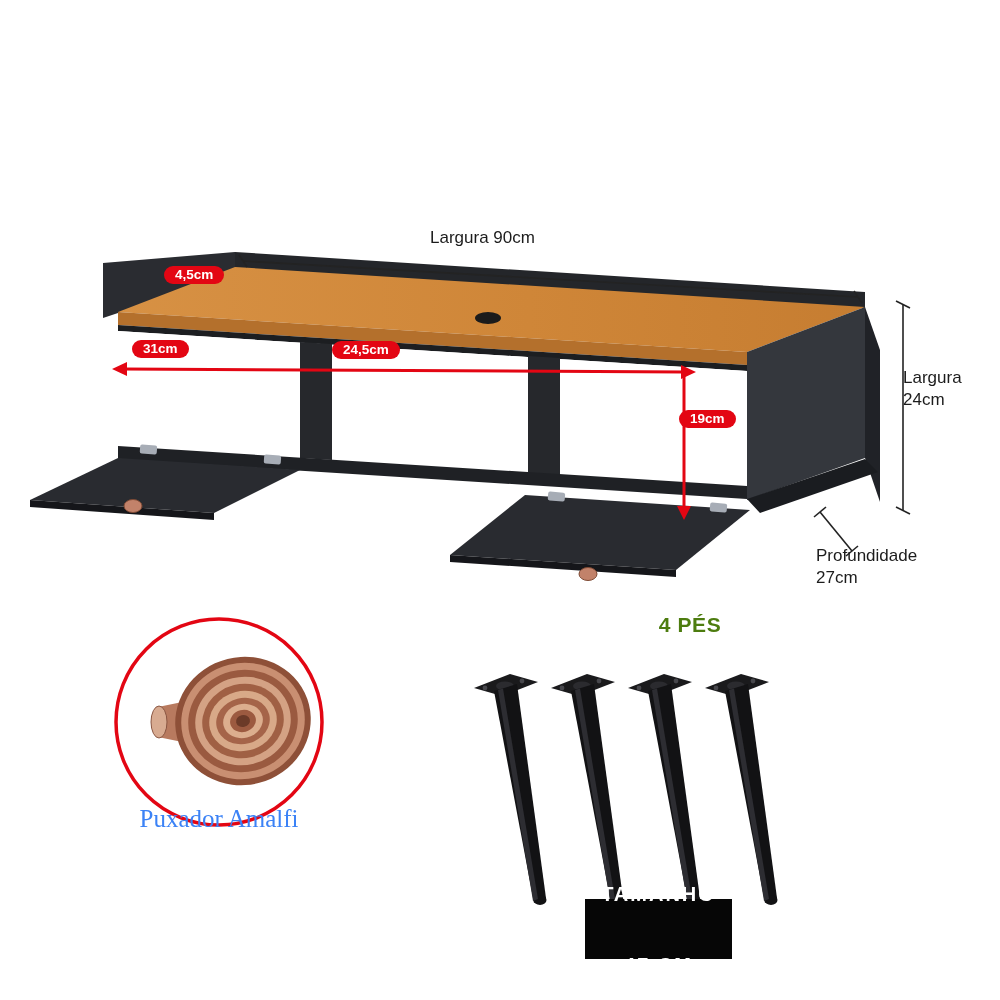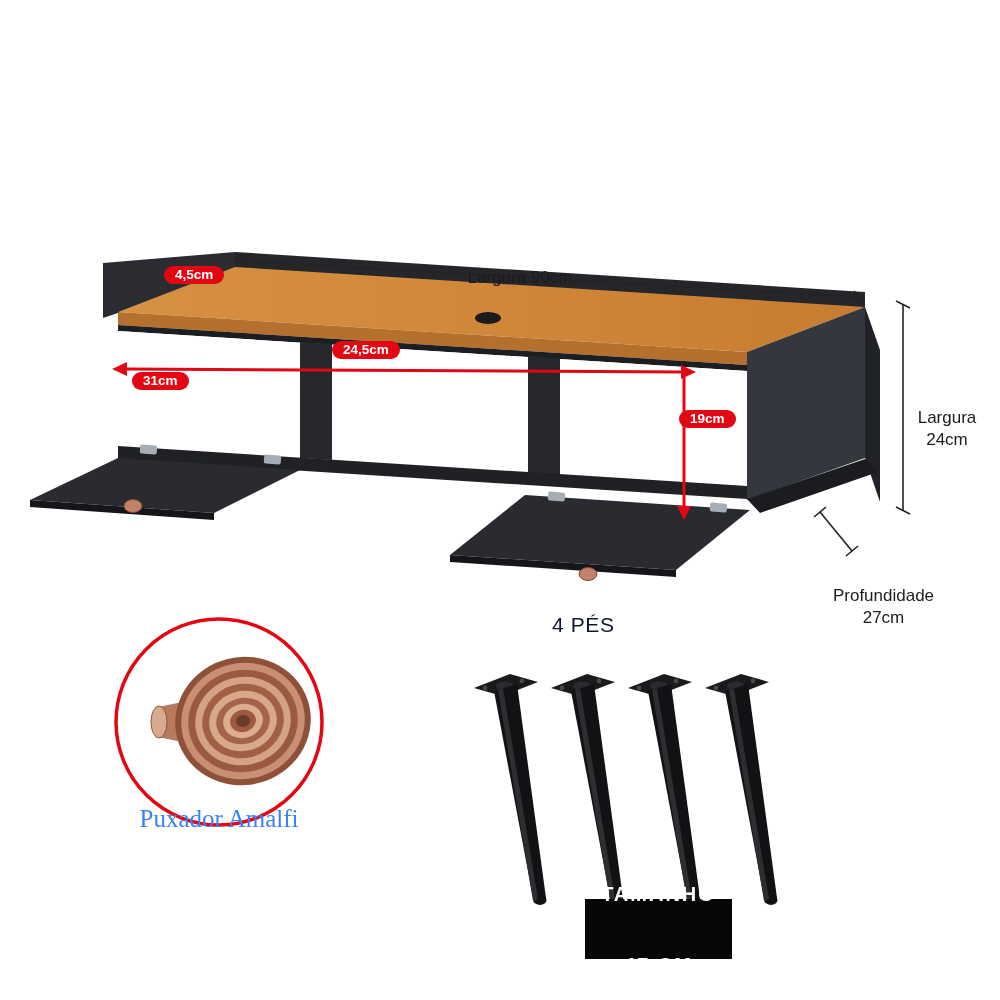--- a/index.html
+++ b/index.html
@@ -6,28 +6,28 @@
   body {
     width:1000px; height:1000px; position:relative; overflow:hidden;
     font-family:"Liberation Sans", sans-serif;
   }
   .stage-svg { position:absolute; left:0; top:0; }
   .pill {
     position:absolute; background:#e30613; color:#fff; font-weight:bold;
     font-size:13.5px; line-height:1; padding:2px 11px; border-radius:14px;
     text-align:center; box-sizing:border-box; white-space:nowrap;
   }
-  .dim-label { position:absolute; color:#1c1c1c; font-size:17px; text-align:center; line-height:22px;margin-top:40px; }
+  .dim-label { position:absolute; color:#1c1c1c; font-size:17px; text-align:left; line-height:22px; }
   .width-label { left:430px; top:227px; width:180px; }
   .height-label { left:903px; top:367px; width:88px; }
   .depth-label { left:816px; top:545px; width:135px; }
   .handle-caption { position:absolute; left:98px; top:805px; width:242px; text-align:center;
     font-size:25px; color:#3b82f6;font-family:Liberation Serif, serif; }
-  .feet-title { position:absolute; left:552px; top:613px; width:276px; 
-    font-weight:normal; color:#0f172a; }
+  .feet-title { position:absolute; left:552px; top:613px; width:276px; text-align:center;
+    font-weight:bold; color:#4d7c0f; }
   .feet-title .t1 { font-size:21px; letter-spacing:.6px; line-height:23px; }
   .feet-title .t2 { font-size:19px; letter-spacing:.4px; line-height:22px; }
   .size-badge { position:absolute; left:585px; top:899px; width:147px; height:60px;
     background:#060606; color:#fff; display:flex; flex-direction:column;
     align-items:center; justify-content:center; font-weight:bold; letter-spacing:2px;gap:47px; }
   .size-badge .b1 { font-size:20px; line-height:24px; }
   .size-badge .b2 { font-size:20px; line-height:24px; }
 </style>
 </head>
 <body>
@@ -130,21 +130,21 @@
     <use href="#pvcleg" x="549" y="672"></use>
     <use href="#pvcleg" x="626" y="672"></use>
     <use href="#pvcleg" x="703" y="672"></use>
   </g>
 </svg>
 
 <div class="dim-label width-label">Largura 90cm</div>
 
 <div class="pill" style="left:164px; top:266px;">4,5cm</div>
 
-<div class="pill" style="left:132px; top:340px;margin-top:32px;">31cm</div>
+<div class="pill" style="left:132px; top:340px;">31cm</div>
 
 <div class="pill" style="left:332px; top:341px;text-align:center;">24,5cm</div>
 
 <div class="pill" style="left:679px; top:410px;">19cm</div>
 
 <div class="dim-label height-label">
   <div>Largura</div>
   <div>24cm</div>
 </div>
 

